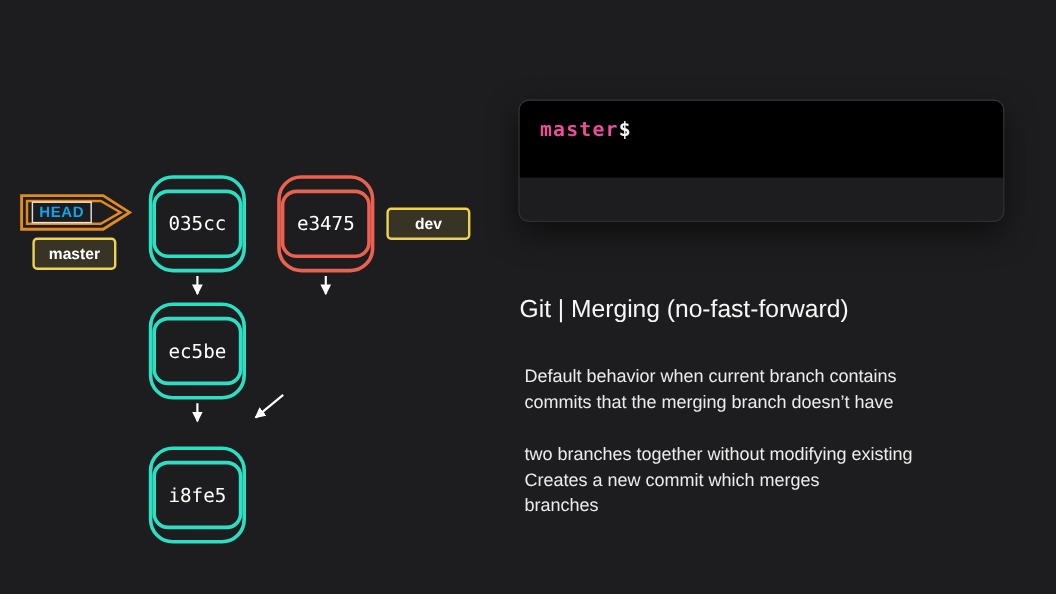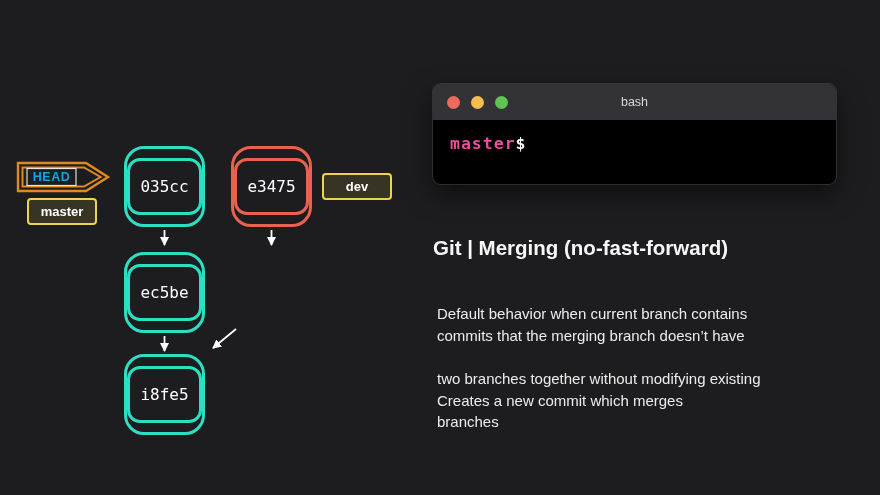--- a/index.html
+++ b/index.html
@@ -75,22 +75,22 @@
     height: 64px; background: var(--terminal-bg, #000);
     padding: 14px 0 0 17px;
     font-family: "DejaVu Sans Mono", monospace;
     font-size: 16.5px; font-weight: bold;
   }
   .prompt-branch { color: var(--prompt-pink, #ee4d9b); letter-spacing: 1px; }
   .prompt-symbol { color: #f7f3f6; }
 
   
   .heading {
-    position: absolute; left: 433px; top: 236px;
-    color: #f7f7f7; font-size: 20.5px; font-weight: bold; white-space: nowrap;
+    position: absolute; left: 433px; top: 246px;
+    color: #f7f7f7; font-size: 20.5px; font-weight: normal; white-space: nowrap;
   }
   .para { position: absolute; left: 437px; color: #ececec; font-size: 15px; line-height: 21.5px; }
   .para--1 { top: 303px; }
   .para--2 { top: 368px; }
   .para div { white-space: nowrap; }
 </style>
 </head>
 <body>
 
 <div class="slide">
@@ -131,33 +131,27 @@
   <div class="node node--orange" style="left:231px; top:146px;">
     <div class="node-inner">
       <span class="node-label">e3475</span>
     </div>
   </div>
   <div class="node node--teal" style="left:124px; top:252px;">
     <div class="node-inner">
       <span class="node-label">ec5be</span>
     </div>
   </div>
-  <div class="node node--teal" style="left:124px; top:354px;">
+  <div class="node node--teal" style="left:124px; top:372px;">
     <div class="node-inner">
       <span class="node-label">i8fe5</span>
     </div>
   </div>
 
   <div class="terminal">
-    <div class="titlebar">
-      <span class="dot dot--red"></span>
-      <span class="dot dot--yellow"></span>
-      <span class="dot dot--green"></span>
-      <span class="term-title">bash</span>
-    </div>
     <div class="term-body">
       <span class="prompt-branch">master</span><span class="prompt-symbol">$</span>
     </div>
   </div>
 
   <div class="heading">Git | Merging (no-fast-forward)</div>
 
   <div class="para para--1">
     <div>Default behavior when current branch contains</div>
     <div>commits that the merging branch doesn’t have</div>

